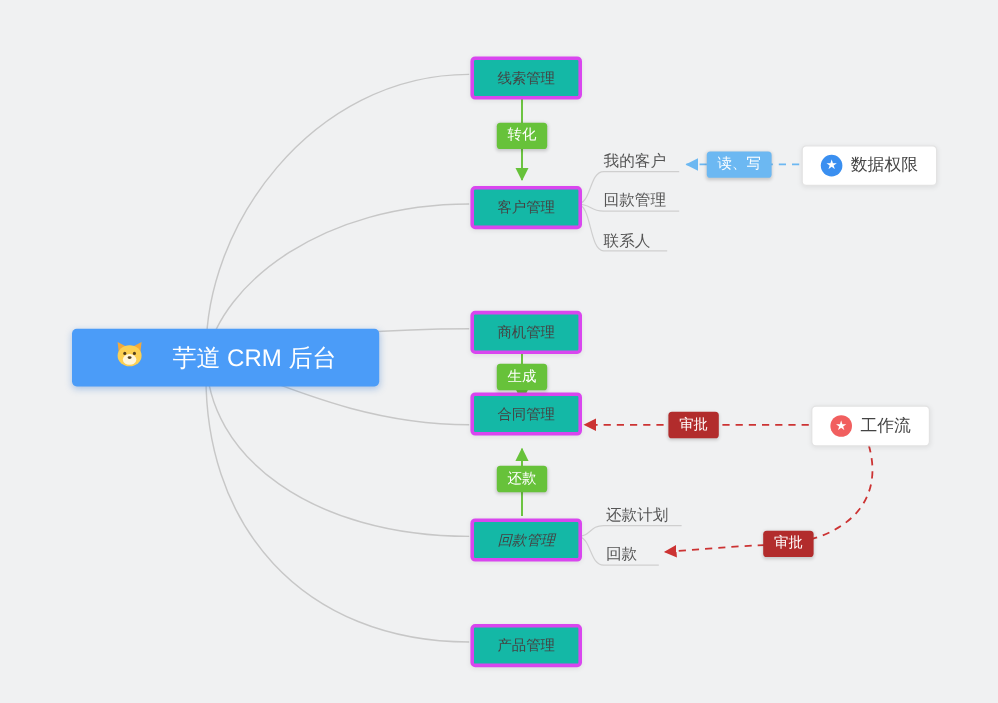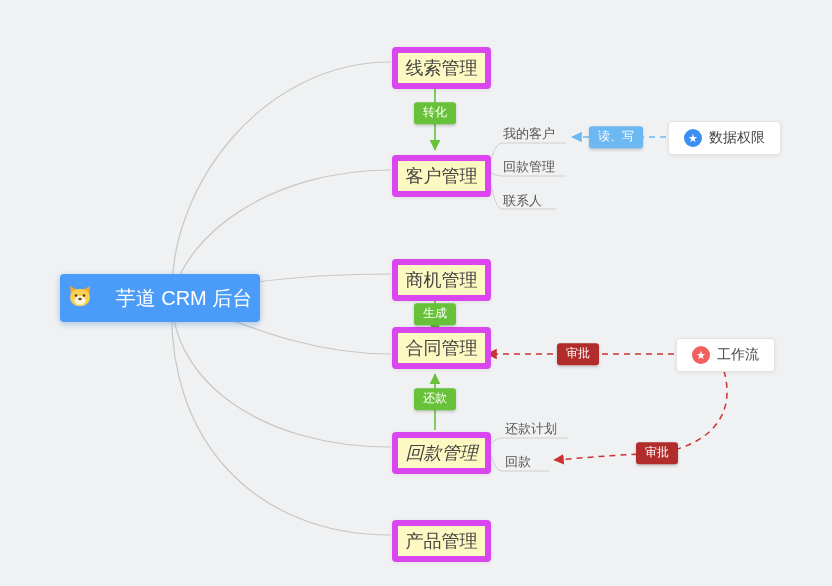--- a/index.html
+++ b/index.html
@@ -18,25 +18,25 @@
   .gray2{fill:none;stroke:#cfcfcf;stroke-width:1;}
   .green{fill:none;stroke:#67c23a;stroke-width:1.6;}
   .blue{fill:none;stroke:#6cb8f2;stroke-width:1.5;}
   .red{fill:none;stroke:#cc3333;stroke-width:1.5;}
   .dash{stroke-dasharray:6 5;}
 
   .node{
     position:absolute;
     width:87px;height:30px;
     display:flex;align-items:center;justify-content:center;
-    background:#fef9c3;
-    border:6px solid #d946ef;
+    background:#14b8a6;
+    border:3px solid #d946ef;
     border-radius:4px;
     box-shadow:0 1px 4px rgba(0,0,0,.07);
-    font-size:18px;color:#444;
+    font-size:12px;color:#444;
     white-space:nowrap;
   }
   .rnode{
     position:absolute;
     height:32px;
     display:flex;align-items:center;justify-content:center;
     gap:7px;padding:0 15px;
     background:#fff;
     border:1px solid #e3e3e3;
     border-radius:4px;
@@ -47,21 +47,21 @@
   .icon-circle{
     width:18px;height:18px;border-radius:50%;
     display:flex;align-items:center;justify-content:center;
     color:#fff;font-size:11px;line-height:1;
   }
   .ic-blue{background:#3a8ff0;}
   .ic-red{background:#f15f5f;}
 
   .root-node{
     position:absolute;left:60px;top:274px;
-    width:200px;height:48px;
+    width:256px;height:48px;
     display:flex;align-items:center;justify-content:center;gap:24px;
     background:#4b9cf8;color:#fff;
     border-radius:4px;
     box-shadow:0 2px 6px rgba(40,110,200,.35);
     font-size:20px;
     white-space:nowrap;
   }
 
   .badge{
     position:absolute;

